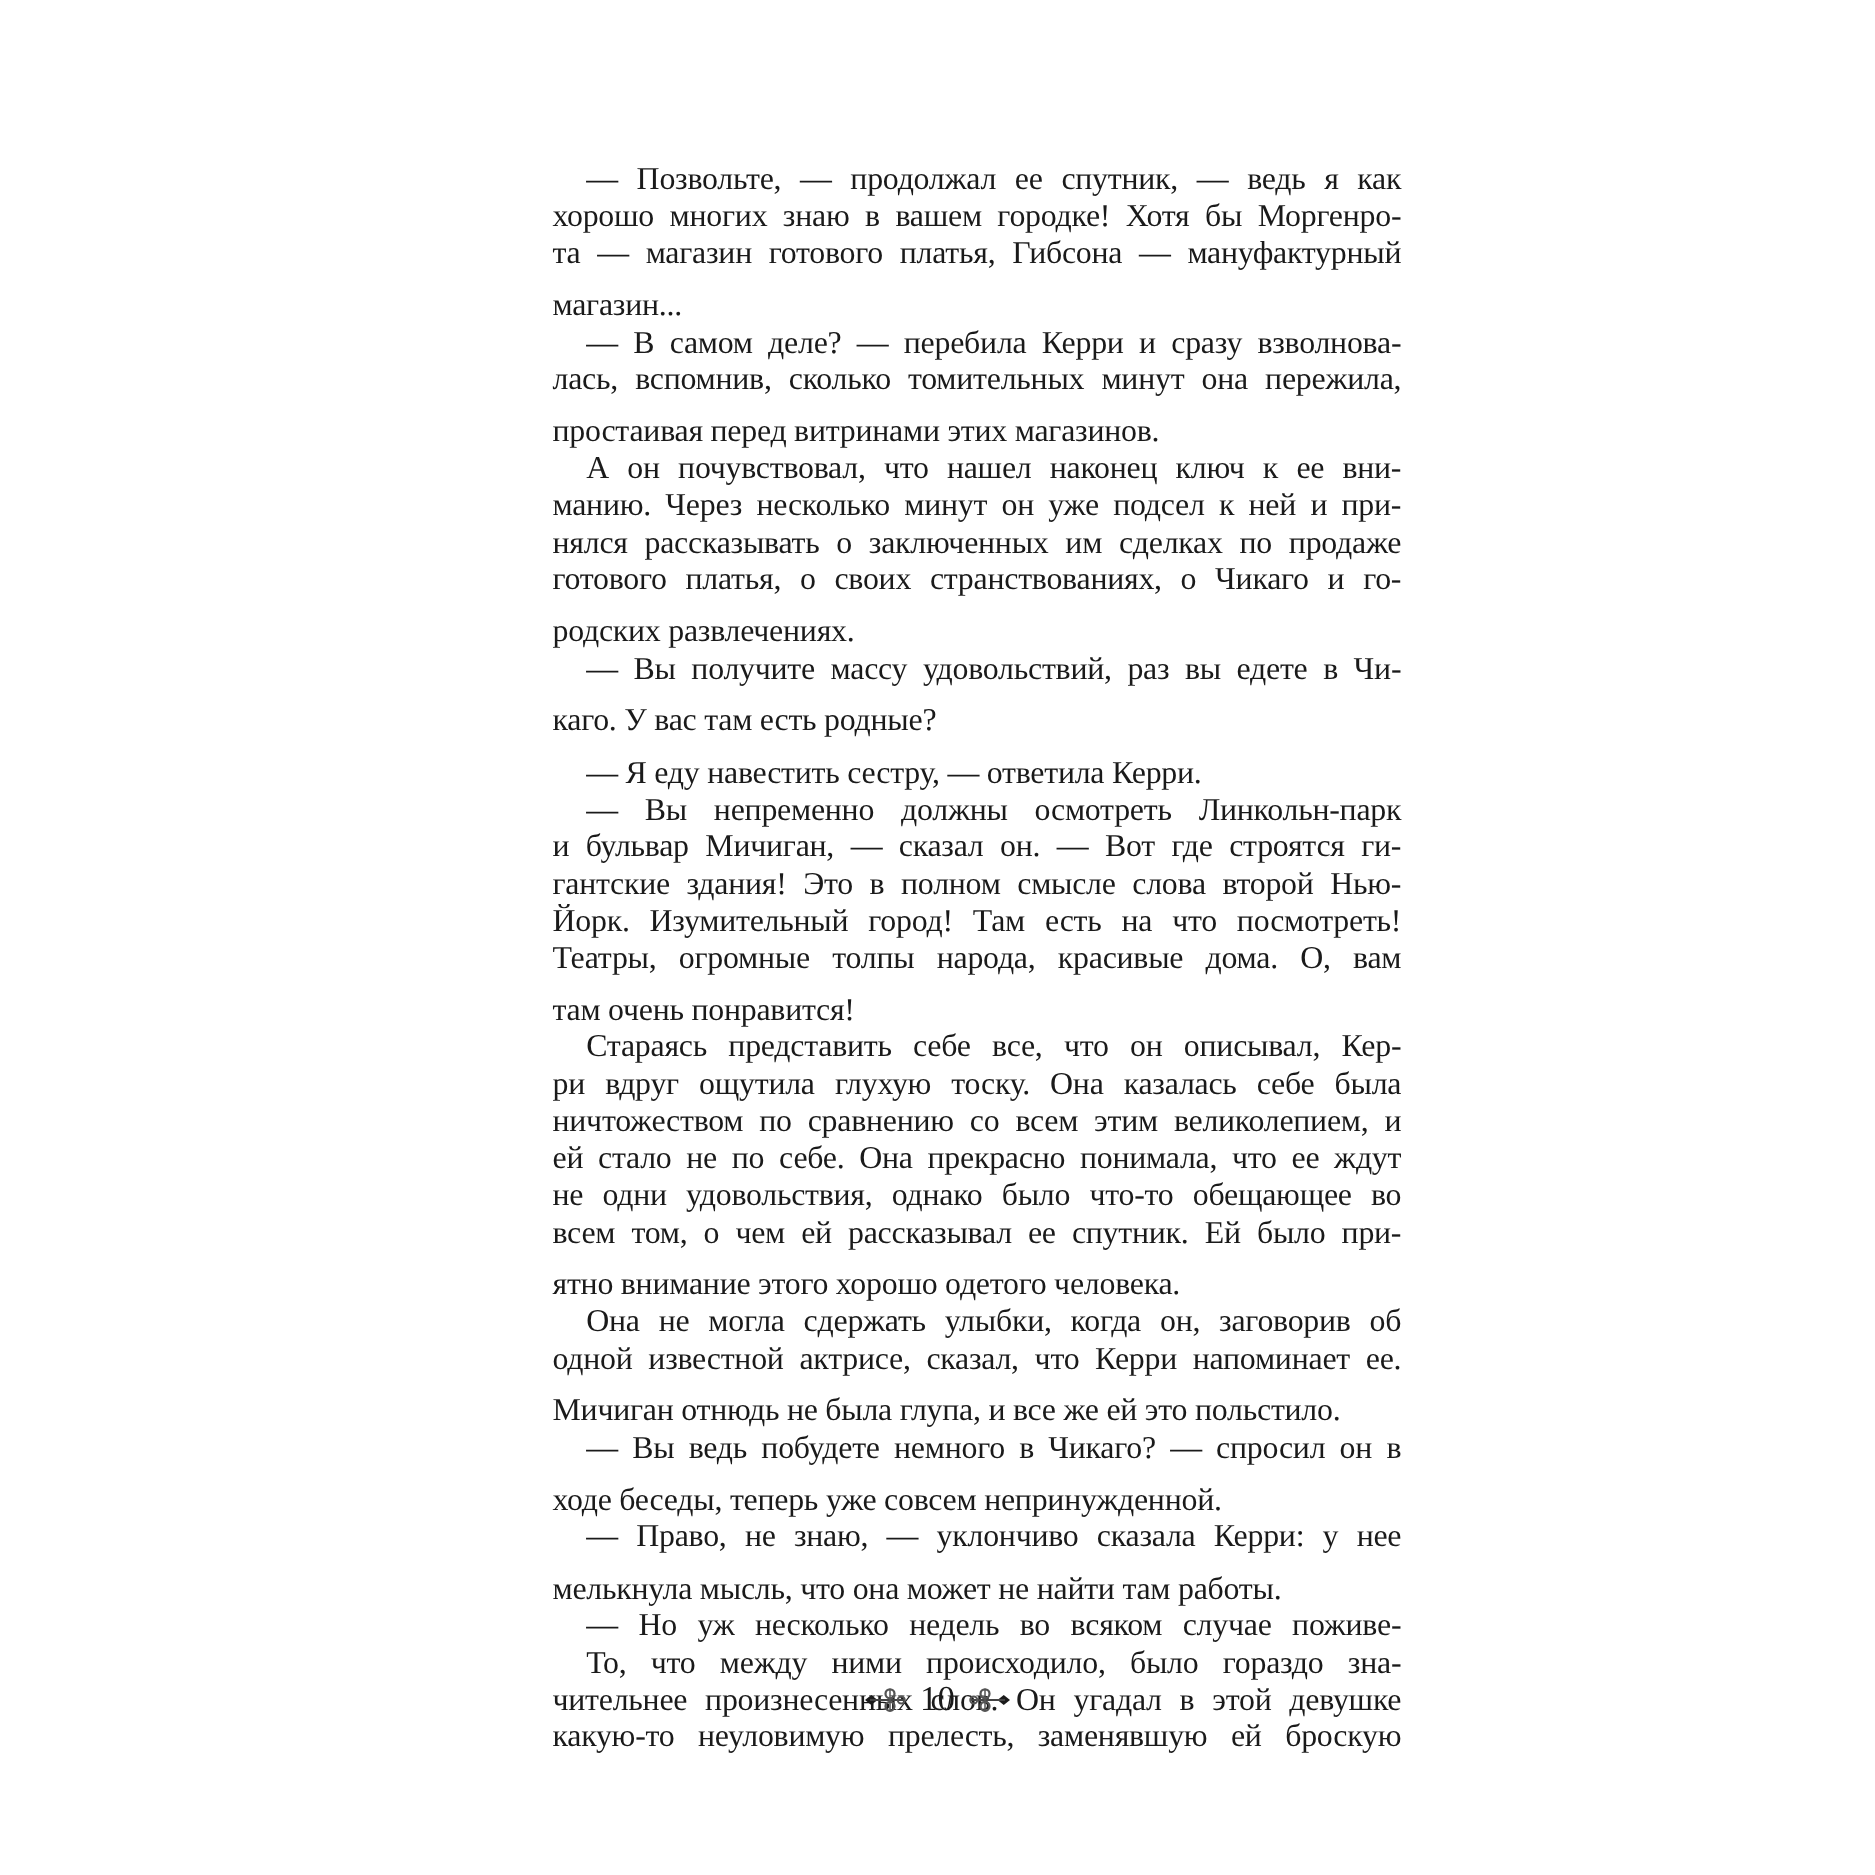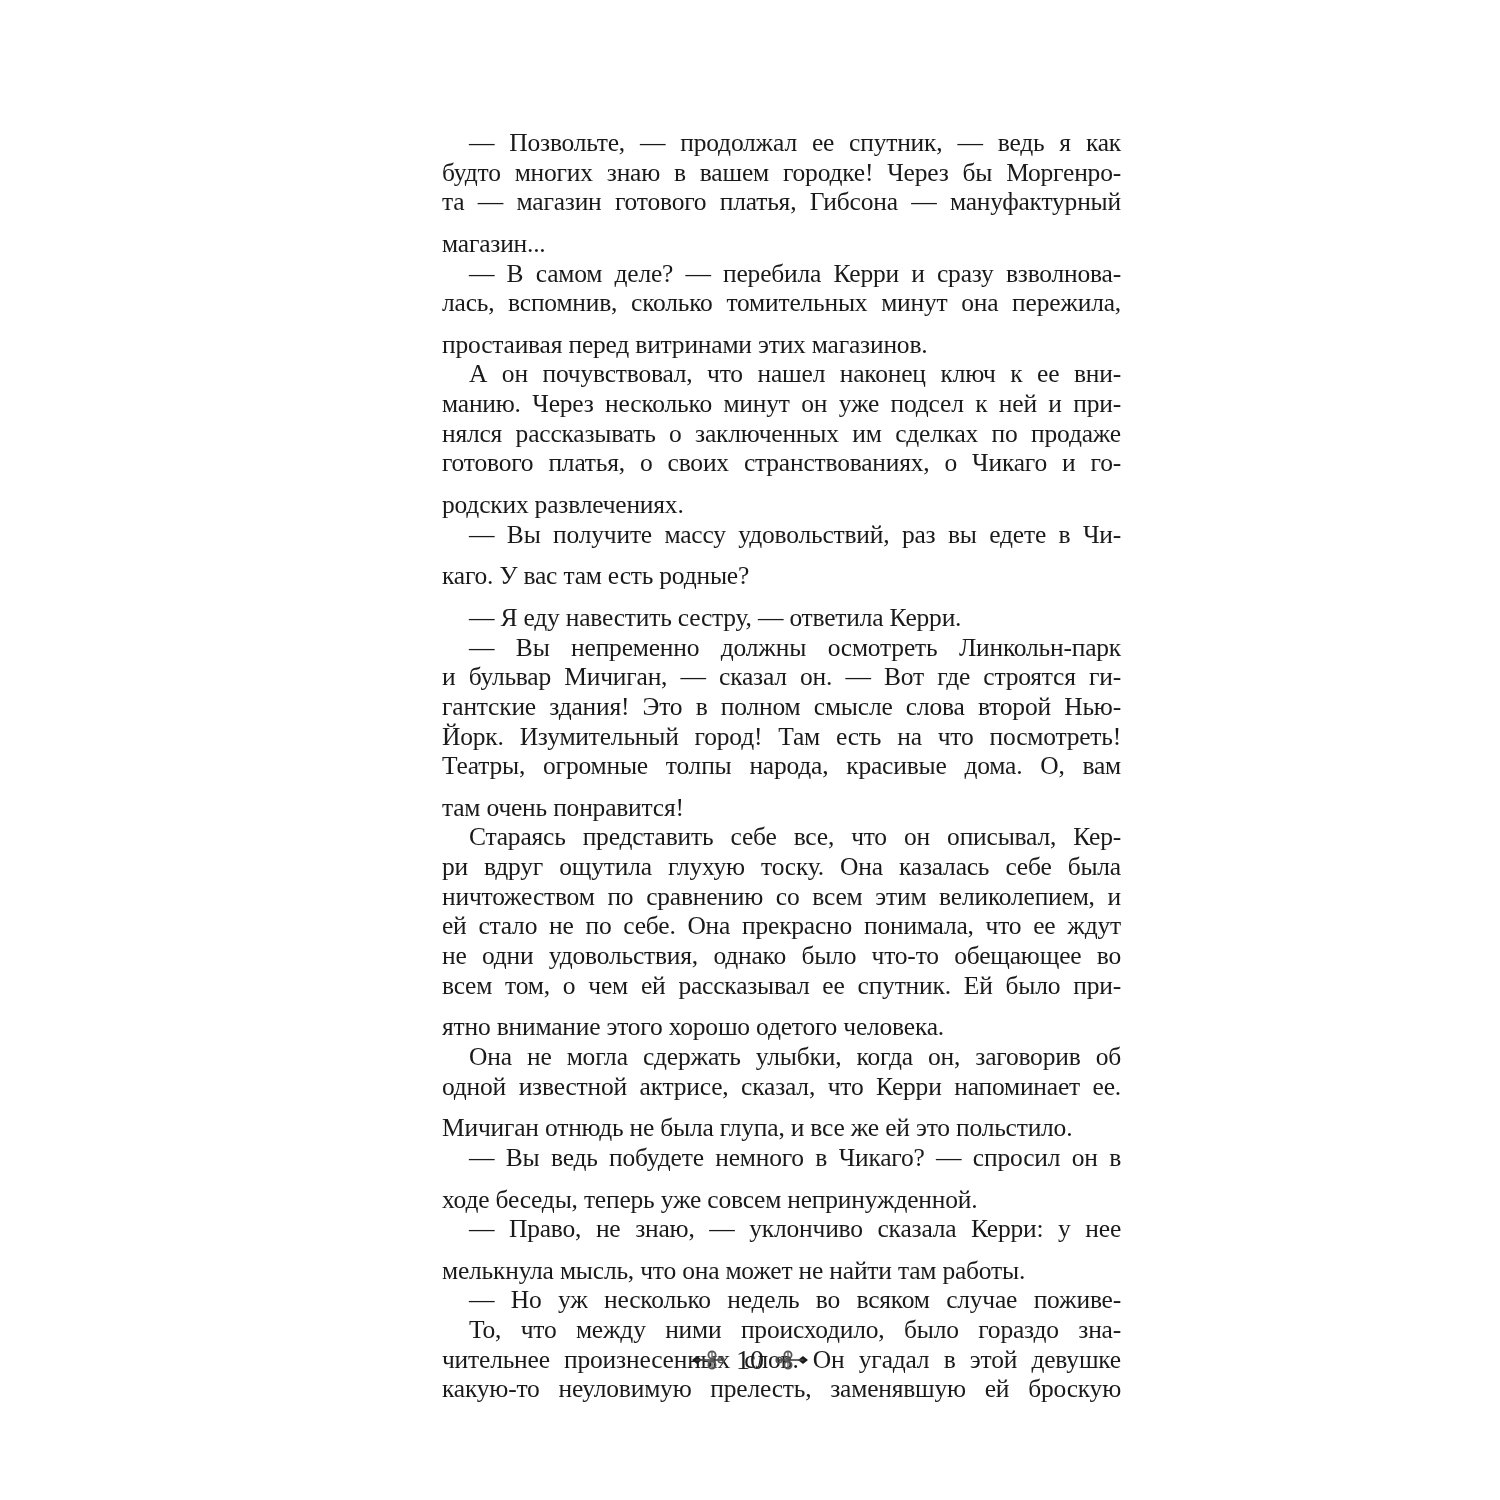--- a/index.html
+++ b/index.html
@@ -28,21 +28,21 @@
   }
   .orn { width: 36px; height: 22px; display: inline-block; }
   .orn svg { width: 36px; height: 22px; display: block; }
 </style>
 </head>
 <body>
 
 <div class="page">
   <div class="text-block" id="text-block">
       <span class="line indent">— Позвольте, — продолжал ее спутник, — ведь я как</span>
-      <span class="line">будто многих знаю в вашем городке! Через бы Моргенро-</span>
+      <span class="line">хорошо многих знаю в вашем городке! Хотя бы Моргенро-</span>
       <span class="line">та — магазин готового платья, Гибсона — мануфактурный</span>
       <span class="line last">магазин...</span>
       <span class="line indent">— В самом деле? — перебила Керри и сразу взволнова-</span>
       <span class="line">лась, вспомнив, сколько томительных минут она пережила,</span>
       <span class="line last">простаивая перед витринами этих магазинов.</span>
       <span class="line indent">А он почувствовал, что нашел наконец ключ к ее вни-</span>
       <span class="line">манию. Через несколько минут он уже подсел к ней и при-</span>
       <span class="line">нялся рассказывать о заключенных им сделках по продаже</span>
       <span class="line">готового платья, о своих странствованиях, о Чикаго и го-</span>
       <span class="line last">родских развлечениях.</span>

